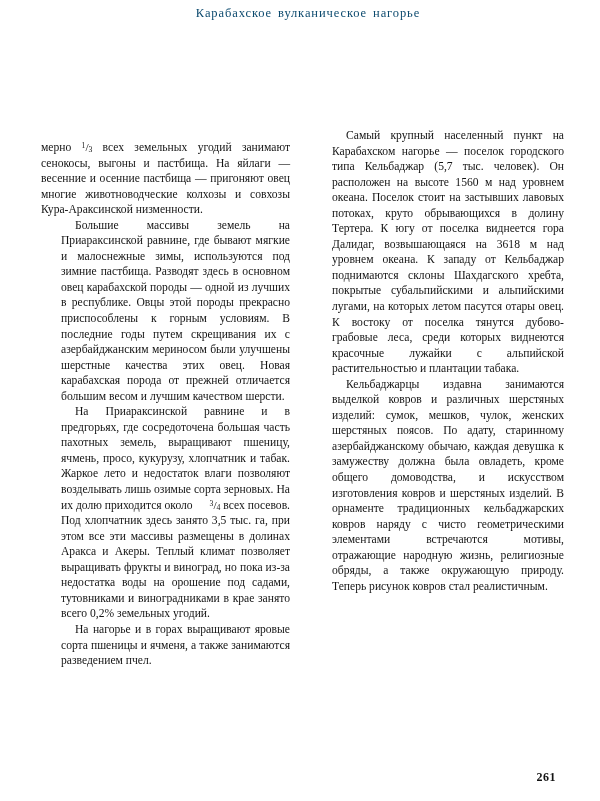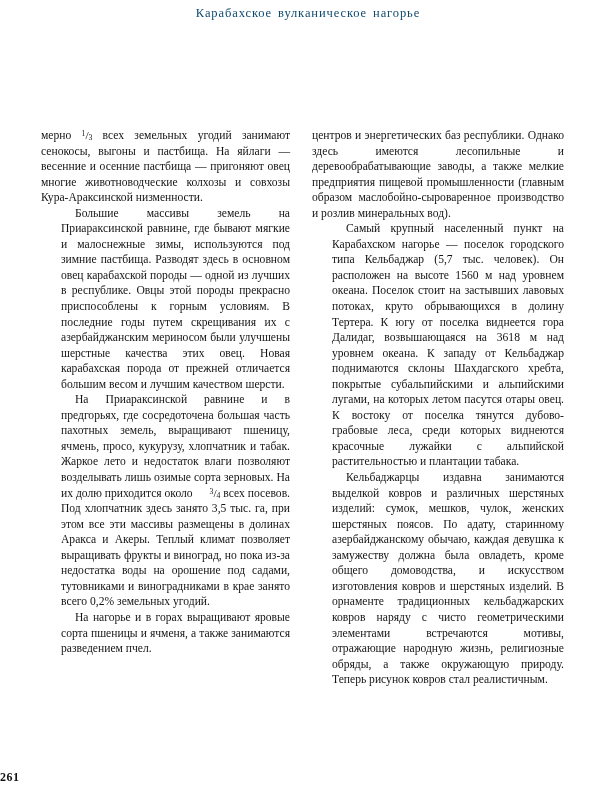--- a/index.html
+++ b/index.html
@@ -56,20 +56,21 @@
   .col p {
     margin: 0;
     text-indent: 0;
   }
   .col p.indent {
     text-indent: 14px;
     margin-left: 20px;
   }
   .col p.cont {
     text-indent: 0;
+    margin-top: 12px;
   }
   .ital {
   }
   .frac {
     display: inline-block;
     position: relative;
     font-size: 0.98em;
     white-space: nowrap;
   }
   .frac sup {
@@ -84,21 +85,21 @@
   }
   .frac .slash {
     font-size: 1.0em;
     padding: 0 0px;
   }
   .folio {
     position: absolute;
     top: 770px;
     left: 0;
     width: 556px;
-    text-align: left;
+    text-align: right;
     font-size: 12px;
     font-weight: bold;
     letter-spacing: 0.5px;
     color: #141414;
   }
   
   .page { filter: none; }
 </style>
 </head>
 <body>
@@ -117,21 +118,20 @@
 
       <p class="indent"><span>На Приараксинской равнине и в предгорьях, где сосредоточена большая часть пахотных земель, выращивают пшеницу, ячмень, просо, кукурузу, хлопчатник и табак. Жаркое лето и недостаток влаги позволяют возделывать лишь озимые сорта зерновых. На их долю приходится около </span><span class="frac"><sup>3</sup><span class="slash">/</span><sub>4</sub></span><span> всех посевов. Под хлопчатник здесь занято 3,5 тыс. га, при этом все эти массивы размещены в долинах Аракса и Акеры. Теплый климат позволяет выращивать фрукты и виноград, но пока из-за недостатка воды на орошение под садами, тутовниками и виноградниками в крае занято всего 0,2% земельных угодий.</span></p>
 
       <p class="indent">На нагорье и в горах выращивают яровые сорта пшеницы и ячменя, а также занимаются разведением пчел.</p>
 
 
     </div>
 
     <div class="col right">
 
-      <p class="cont">центров и энергетических баз республики. Однако здесь имеются лесопильные и деревообрабатывающие заводы, а также мелкие предприятия пищевой промышленности (главным образом маслобойно-сыроваренное производство и розлив минеральных вод).</p>
 
       <p class="indent"><span>Самый крупный населенный пункт на Карабахском нагорье — поселок городского типа </span><span class="ital">Кельбаджар</span><span> (5,7 тыс. человек). Он расположен на высоте 1560 м над уровнем океана. Поселок стоит на застывших лавовых потоках, круто обрывающихся в долину Тертера. К югу от поселка виднеется гора Далидаг, возвышающаяся на 3618 м над уровнем океана. К западу от Кельбаджар поднимаются склоны Шахдагского хребта, покрытые субальпийскими и альпийскими лугами, на которых летом пасутся отары овец. К востоку от поселка тянутся дубово-грабовые леса, среди которых виднеются красочные лужайки с альпийской растительностью и плантации табака.</span></p>
 
 
       <p class="indent">Кельбаджарцы издавна занимаются выделкой ковров и различных шерстяных изделий: сумок, мешков, чулок, женских шерстяных поясов. По адату, старинному азербайджанскому обычаю, каждая девушка к замужеству должна была овладеть, кроме общего домоводства, и искусством изготовления ковров и шерстяных изделий. В орнаменте традиционных кельбаджарских ковров наряду с чисто геометрическими элементами встречаются мотивы, отражающие народную жизнь, религиозные обряды, а также окружающую природу. Теперь рисунок ковров стал реалистичным.</p>
 
     </div>
 
   </div>
 

